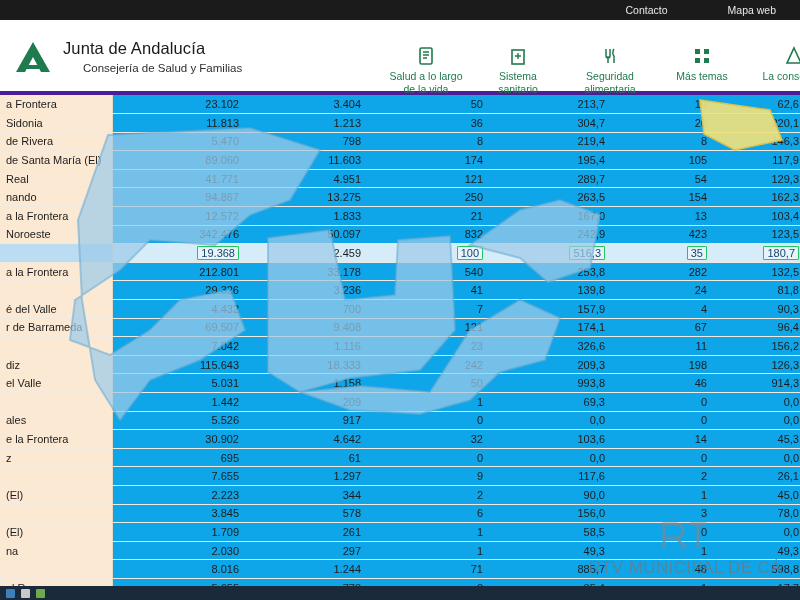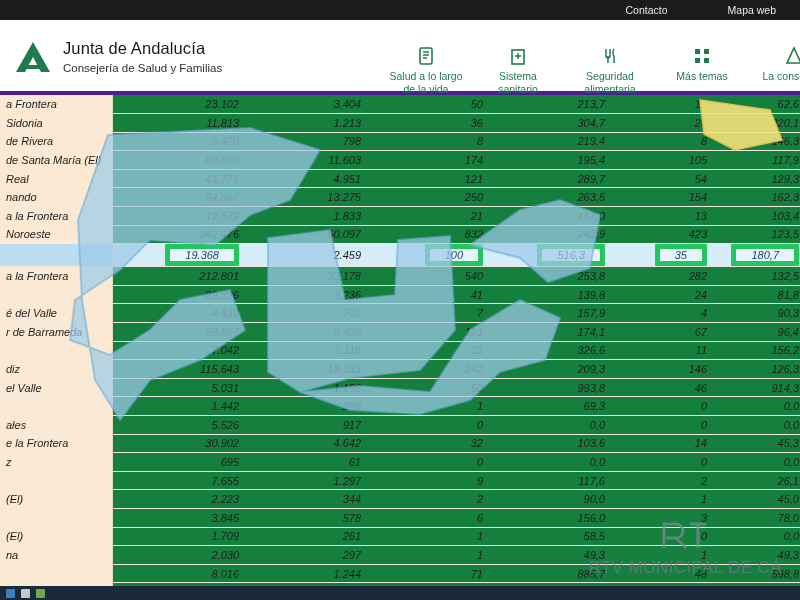--- a/index.html
+++ b/index.html
@@ -28,38 +28,38 @@
     box-sizing:border-box;
   }
   .brand{
     position:absolute;left:12px;top:16px;display:flex;align-items:center;gap:9px;
   }
   .brand-logo{width:42px;height:42px;}
   .brand-text .l1{
     font-size:16.5px;color:#1a1a1a;line-height:18px;letter-spacing:.1px;
   }
   .brand-text .l2{
-    font-size:11.5px;color:#2f2f2f;line-height:14px;
+    font-size:11.5px;color:#2f2f2f;line-height:14px;margin-left:20px;
   }
 
   .nav{
     position:absolute;left:380px;top:26px;display:flex;gap:0;align-items:flex-start;
   }
   .nav-item{
     width:92px;text-align:center;color:#1f7a4d;font-size:10.5px;
     line-height:12.5px;font-weight:normal;cursor:pointer;
   }
   .nav-item .ico{
     display:block;height:20px;margin:0 auto 4px auto;color:#1f7a4d;
   }
 
   
   .sheet{
     position:absolute;top:95px;left:0;width:800px;height:505px;
-    background:#15803d;overflow:hidden;font-style:italic;
+    background:#0ea5e9;overflow:hidden;
   }
   table{
     border-collapse:collapse;width:800px;
     font-size:11px;color:#1d1d1d;
     table-layout:fixed;
   }
   tr{height:18.6px;}
   td{
     padding:0 6px;white-space:nowrap;overflow:hidden;
     border-bottom:1px solid #efe9df;
@@ -69,22 +69,22 @@
   .c-num1{width:120px;text-align:right;}
   .c-num2{width:110px;text-align:right;}
   .c-num3{width:110px;text-align:right;}
   .c-num4{width:110px;text-align:right;}
   .c-num5{width:90px;text-align:right;}
   .c-num6{width:80px;text-align:right;}
 
   tr.sel td{background:#d7ecf9;}
   tr.sel td.c-name{background:#bcdcf2;}
   tr.sel td .box{
-    display:inline-block;border:5px solid #22c55e;background:#e8f4fb;
-    color:#17446b;padding:0 15px;border-radius:1px;
+    display:inline-block;border:1px solid #22c55e;background:#e8f4fb;
+    color:#17446b;padding:0 3px;border-radius:1px;
   }
 
   
   .overlay{position:absolute;top:0;left:0;width:800px;height:600px;pointer-events:none;}
 
   
   .wm{
     position:absolute;right:18px;bottom:22px;text-align:center;
     color:#6d7b86;opacity:.75;
   }
@@ -309,21 +309,21 @@
             <td class="c-num4">326,6</td>
             <td class="c-num5">11</td>
             <td class="c-num6">156,2</td>
           </tr>
           <tr>
             <td class="c-name">diz</td>
             <td class="c-num1">115.643</td>
             <td class="c-num2">18.333</td>
             <td class="c-num3">242</td>
             <td class="c-num4">209,3</td>
-            <td class="c-num5">146</td>
+            <td class="c-num5">198</td>
             <td class="c-num6">126,3</td>
           </tr>
           <tr>
             <td class="c-name">el Valle</td>
             <td class="c-num1">5.031</td>
             <td class="c-num2">1.158</td>
             <td class="c-num3">50</td>
             <td class="c-num4">993,8</td>
             <td class="c-num5">46</td>
             <td class="c-num6">914,3</td>

